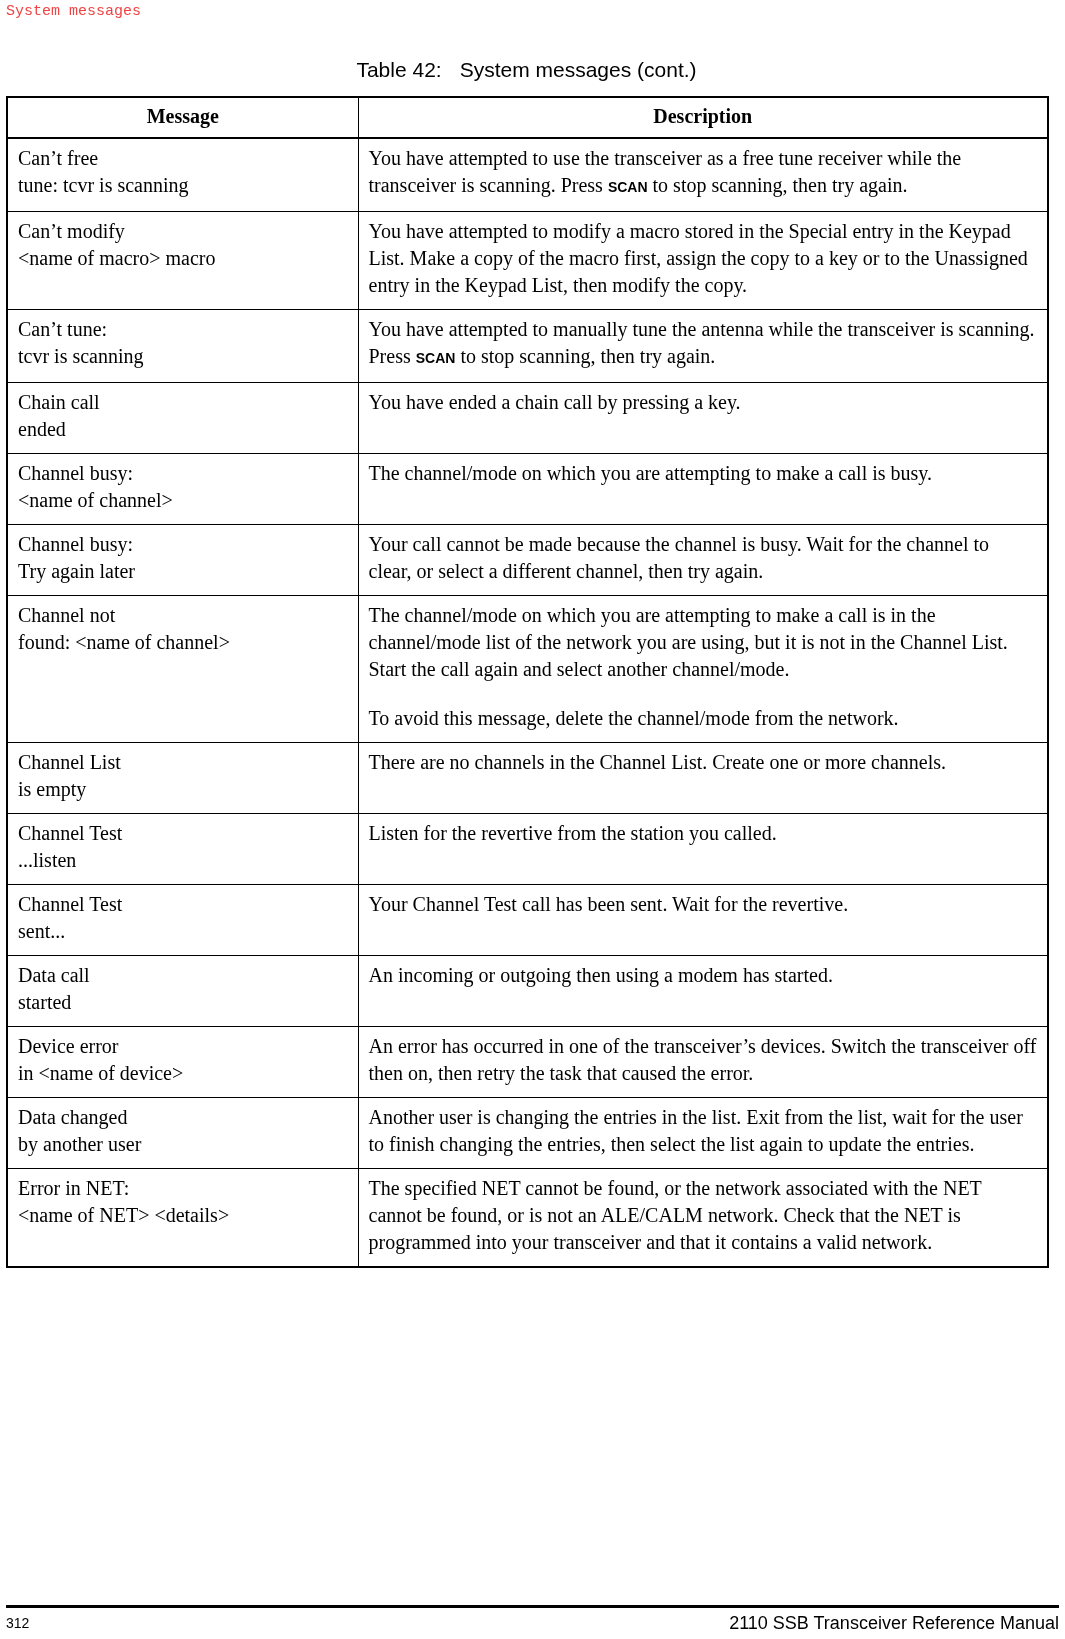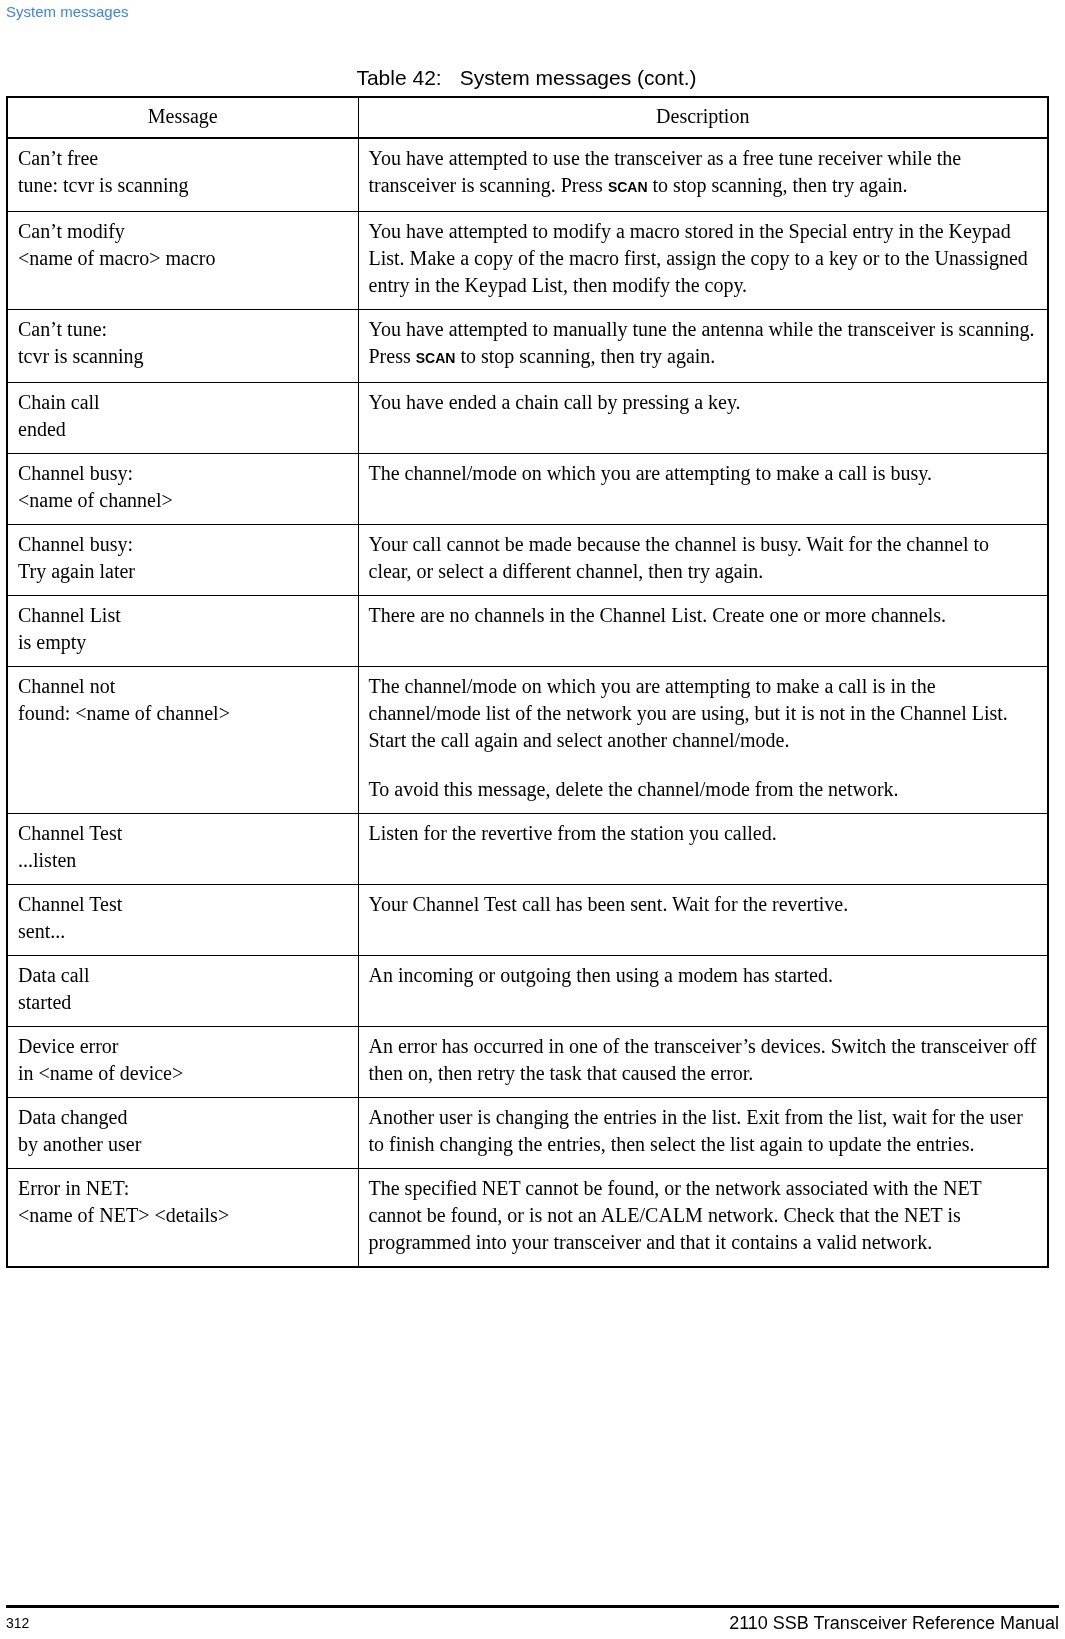--- a/index.html
+++ b/index.html
@@ -14,38 +14,37 @@
     font-family: "Liberation Serif", "DejaVu Serif", serif;
     color: #000000;
     overflow: hidden;
   }
 
   
   .page-header {
     position: absolute;
     left: 6px;
     top: 2px;
-    font-family: Liberation Sans, sans-serif;
+    font-family: Liberation Mono, monospace;
     font-size: 15px;
     line-height: 20px;
-    color: #3b82f6;
+    color: #ef4444;
   }
 
   
   .table-caption {
     position: absolute;
     left: 6px;
     top: 57px;
     width: 1041px;
     text-align: center;
     font-family: "Liberation Sans", "DejaVu Sans", sans-serif;
     font-size: 21px;
     line-height: 26px;
     white-space: pre;
-    margin-top: 8px;
   }
   .caption-num { }
   .caption-gap { display: inline-block; width: 18px; }
 
   
   .msg-table {
     position: absolute;
     left: 6px;
     top: 96px;
     width: 1041px;
@@ -64,21 +63,21 @@
     padding: 6px 10px 10px 10px;
     font-size: 20px;
     line-height: 27px;
     border-left: 1px solid #000;
     border-right: 1px solid #000;
   }
   .msg-table th:first-child, .msg-table td:first-child { border-left: none; }
   .msg-table th:last-child, .msg-table td:last-child { border-right: none; }
 
   .msg-table thead th {
-    font-weight: normal;
+    font-weight: bold;
     border-bottom: 2px solid #000;
     padding-top: 5px;
     padding-bottom: 7px;
   }
   .msg-table tbody tr { border-top: 1px solid #000; }
   .msg-table tbody tr:first-child { border-top: none; }
 
   .cell-line { display: block; }
   .para { margin: 0; }
   .para + .para { margin-top: 22px; }
@@ -183,35 +182,35 @@
         <td>
           <span class="cell-line">Channel busy:</span>
           <span class="cell-line">Try again later</span>
         </td>
         <td>
           <p class="para"><span>Your call cannot be made because the channel is busy. Wait for the channel to clear, or select a different channel, then try again.</span></p>
         </td>
       </tr>
       <tr>
         <td>
+          <span class="cell-line">Channel not</span>
+          <span class="cell-line">found: &lt;name of channel&gt;</span>
+        </td>
+        <td>
+          <p class="para"><span>The channel/mode on which you are attempting to make a call is in the channel/mode list of the network you are using, but it is not in the Channel List. Start the call again and select another channel/mode.</span></p>
+          <p class="para"><span>To avoid this message, delete the channel/mode from the network.</span></p>
+        </td>
+      </tr>
+      <tr>
+        <td>
           <span class="cell-line">Channel List</span>
           <span class="cell-line">is empty</span>
         </td>
         <td>
           <p class="para"><span>There are no channels in the Channel List. Create one or more channels.</span></p>
-        </td>
-      </tr>
-      <tr>
-        <td>
-          <span class="cell-line">Channel not</span>
-          <span class="cell-line">found: &lt;name of channel&gt;</span>
-        </td>
-        <td>
-          <p class="para"><span>The channel/mode on which you are attempting to make a call is in the channel/mode list of the network you are using, but it is not in the Channel List. Start the call again and select another channel/mode.</span></p>
-          <p class="para"><span>To avoid this message, delete the channel/mode from the network.</span></p>
         </td>
       </tr>
       <tr>
         <td>
           <span class="cell-line">Channel Test</span>
           <span class="cell-line">...listen</span>
         </td>
         <td>
           <p class="para"><span>Listen for the revertive from the station you called.</span></p>
         </td>

